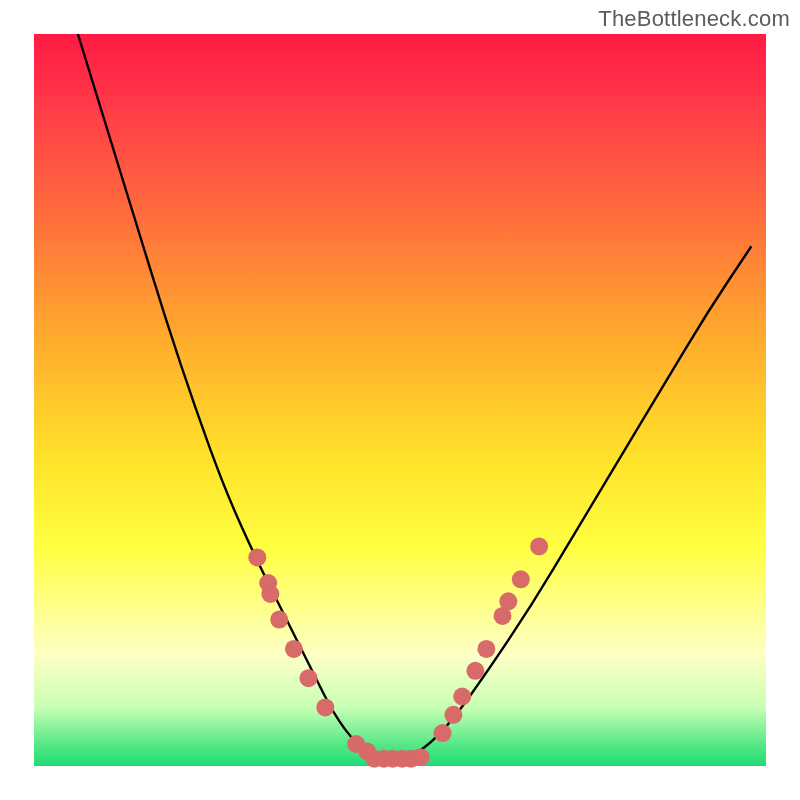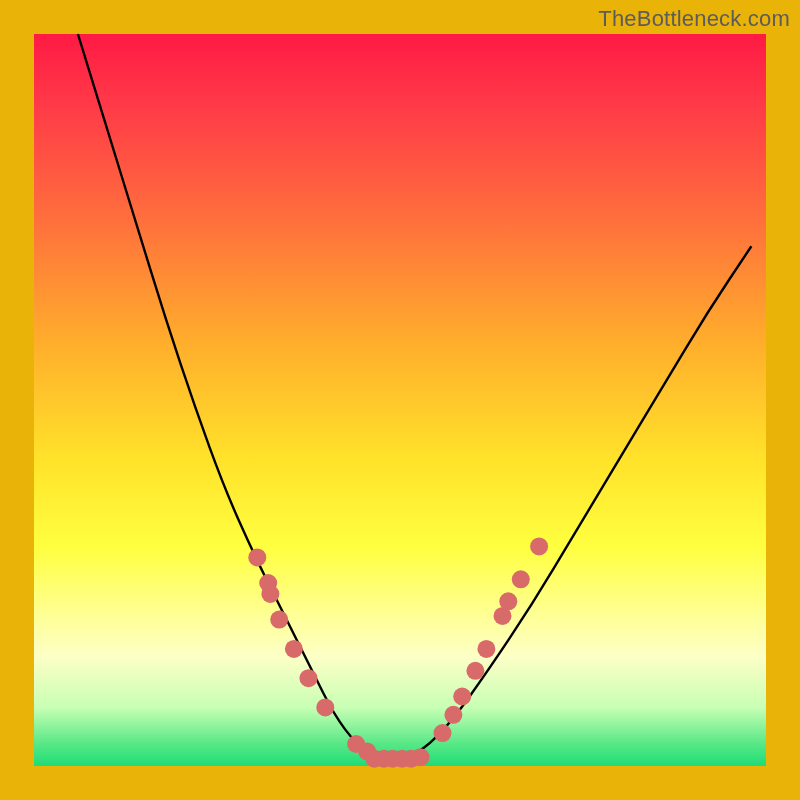--- a/index.html
+++ b/index.html
@@ -10,21 +10,21 @@
     position: relative;
     overflow: hidden;
     font-family: Arial, sans-serif;
   }
   .frame {
     position: absolute;
     top: 0;
     left: 0;
     width: 800px;
     height: 800px;
-    background: #eab308;
+    background: #ffffff;
   }
   .plot-area {
     position: absolute;
     top: 34px;
     left: 34px;
     width: 732px;
     height: 732px;
     background: linear-gradient(to bottom,
       #ff1a44 0%,
       #ff3b48 10%,

